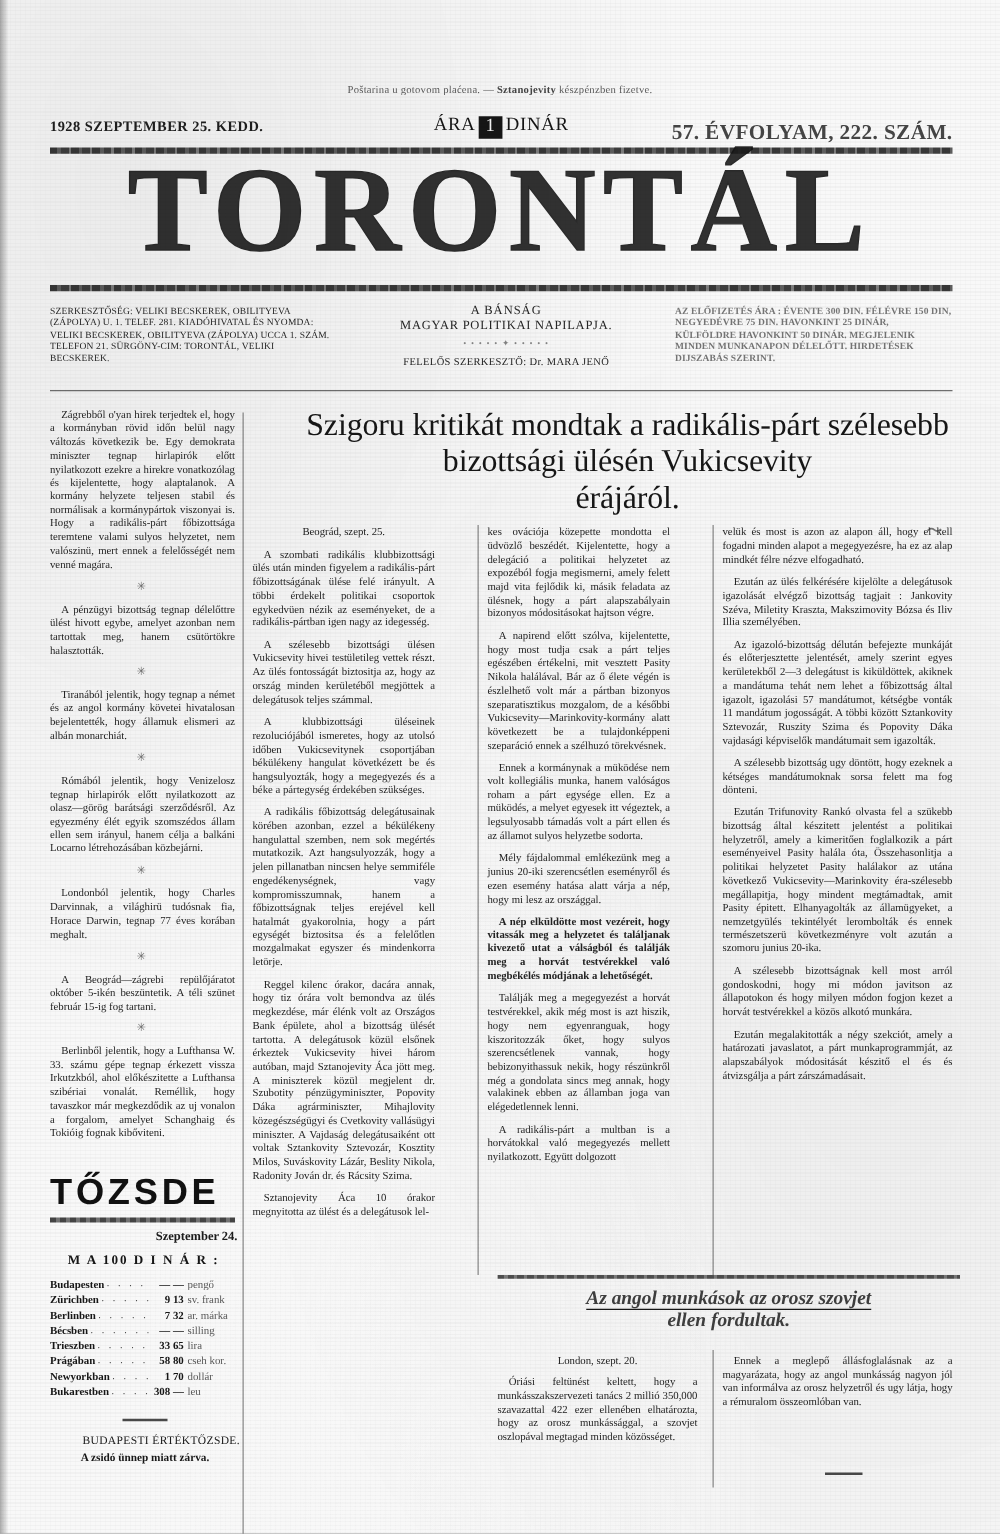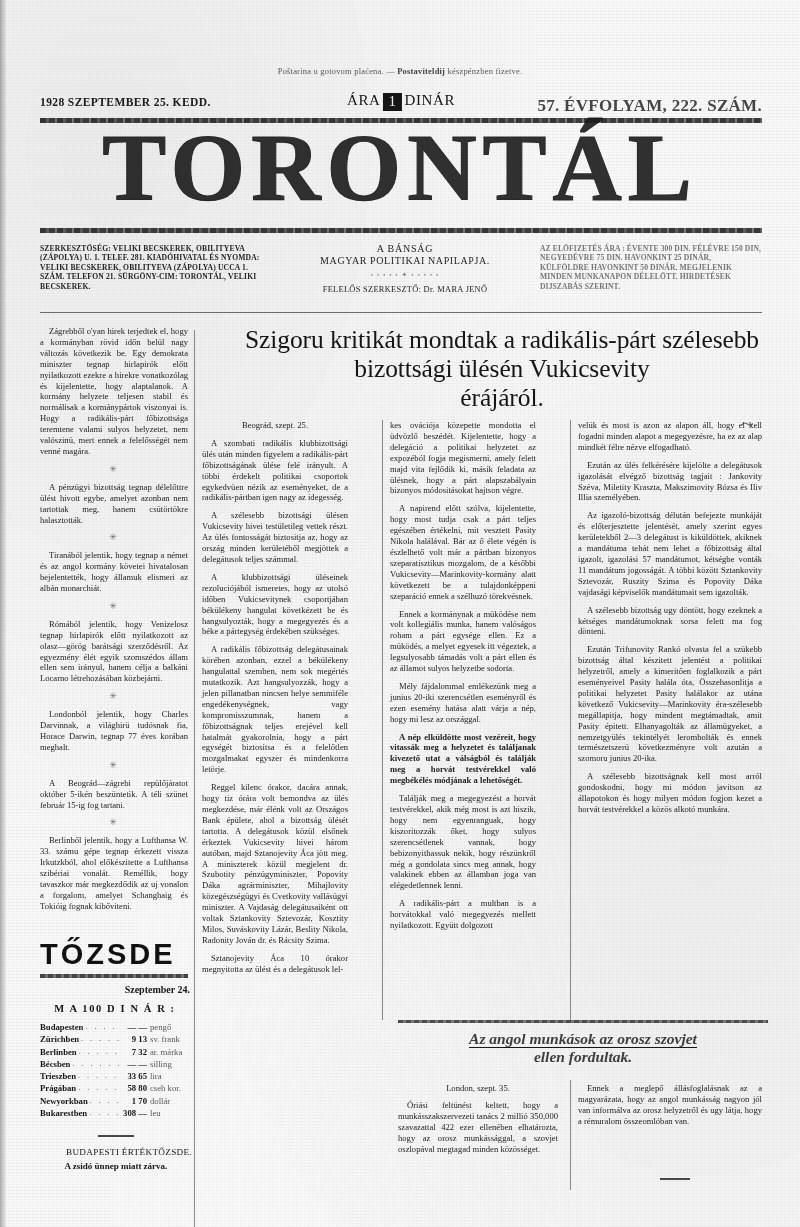--- a/index.html
+++ b/index.html
@@ -49,21 +49,21 @@
   .masthead{
     position:absolute;left:0;top:122px;width:800px;text-align:center;
     font-family:"Liberation Serif",serif;font-weight:700;
     font-size:96px;line-height:.96;letter-spacing:6px;color:#232219;
     -webkit-text-stroke:1.1px #1b1a14;
     opacity:.9;
   }
 
   .colophon{position:absolute;left:40px;top:244px;width:722px;height:62px;}
   .cx{position:absolute;top:0;font-size:7.6px;line-height:9.4px;letter-spacing:.15px;color:#2c2b25;}
-  .cx-l{left:0;width:228px;font-weight:700;}
+  .cx-l{left:0;width:228px;font-weight:400;}
   .cx-c{left:250px;width:230px;text-align:center;}
   .cx-r{right:0;width:222px;text-align:left;font-weight:700;opacity:.62;letter-spacing:.1px;}
   .cx-c .big{font-size:10px;letter-spacing:.8px;font-weight:400;display:block;margin-bottom:3px;}
   .cx-c .big2{font-size:10px;letter-spacing:.6px;display:block;}
   .cx-c .orn{display:block;margin:5px 0 5px;font-size:7px;letter-spacing:1px;opacity:.55;}
   .cx-c .ed{font-size:8.4px;letter-spacing:.3px;display:block;}
 
   
   .headline{
     position:absolute;left:232px;top:326px;width:540px;text-align:center;
@@ -121,21 +121,21 @@
   .h2-end{position:absolute;left:660px;top:1178px;width:30px;height:2px;background:#25241d;opacity:.8;}
 </style>
 </head>
 <body>
 
 <div class="page">
   <div class="inner">
 
     <div class="postal">
       <span>Poštarina u gotovom plaćena. —</span>
-      <b>Postaviteldij</b>
+      <b>Sztanojevity</b>
       <span>készpénzben fizetve.</span>
     </div>
 
     <div class="dateline">
       <div class="dl-left">1928 SZEPTEMBER 25. KEDD.</div>
       <div class="dl-mid">
         <span>ÁRA</span><span class="pricebox">1</span><span>DINÁR</span>
       </div>
       <div class="dl-right">57. ÉVFOLYAM, 222. SZÁM.</div>
     </div>
@@ -207,20 +207,21 @@
       <p>A radikális-párt a multban is a horvátokkal való megegyezés mellett nyilatkozott. Együtt dolgozott</p>
     </div>
 
     <div class="col c4">
       <p class="noind">velük és most is azon az alapon áll, hogy el kell fogadni minden alapot a megegyezésre, ha ez az alap mindkét félre nézve elfogadható.</p>
       <p>Ezután az ülés felkérésére kijelölte a delegátusok igazolását elvégző bizottság tagjait : Jankovity Széva, Miletity Kraszta, Makszimovity Bózsa és Iliv Illia személyében.</p>
       <p>Az igazoló-bizottság délután befejezte munkáját és előterjesztette jelentését, amely szerint egyes kerületekből 2—3 delegátust is kiküldöttek, akiknek a mandátuma tehát nem lehet a főbizottság által igazolt, igazolási 57 mandátumot, kétségbe vonták 11 mandátum jogosságát. A többi között Sztankovity Sztevozár, Ruszity Szima és Popovity Dáka vajdasági képviselők mandátumait sem igazolták.</p>
       <p>A szélesebb bizottság ugy döntött, hogy ezeknek a kétséges mandátumoknak sorsa felett ma fog dönteni.</p>
       <p>Ezután Trifunovity Rankó olvasta fel a szükebb bizottság által készitett jelentést a politikai helyzetről, amely a kimeritően foglalkozik a párt eseményeivel Pasity halála óta, Összehasonlitja a politikai helyzetet Pasity halálakor az utána következő Vukicsevity—Marinkovity éra-szélesebb megállapitja, hogy mindent megtámadtak, amit Pasity épitett. Elhanyagolták az államügyeket, a nemzetgyülés tekintélyét lerombolták és ennek természetszerü következményre volt azután a szomoru junius 20-ika.</p>
       <p>A szélesebb bizottságnak kell most arról gondoskodni, hogy mi módon javitson az állapotokon és hogy milyen módon fogjon kezet a horvát testvérekkel a közös alkotó munkára.</p>
+      <p>Ezután megalakitották a négy szekciót, amely a határozati javaslatot, a párt munkaprogrammját, az alapszabályok módositását készitő el és és átvizsgálja a párt zárszámadásait.</p>
     </div>
 
     <div class="tozsde-title">TŐZSDE</div>
     <div class="tz-rule"></div>
     <div class="tz-date">Szeptember 24.</div>
     <div class="tz-sub">M A 100 D I N Á R :</div>
 
     <div class="tz-table">
       <div class="tz-row">
         <span class="tz-city">Budapesten</span>
@@ -278,21 +279,21 @@
 
     <div class="head2-wrap">
       <div class="head2-top"></div>
       <div class="head2">
         <u>Az angol munkások az orosz szovjet</u><br>
         <span>ellen fordultak.</span>
       </div>
     </div>
 
     <div class="h2col h2c1">
-      <p class="noind" style="text-align:center;">London, szept. 35.</p>
+      <p class="noind" style="text-align:center;">London, szept. 20.</p>
       <p>Óriási feltünést keltett, hogy a munkásszakszervezeti tanács 2 millió 350,000 szavazattal 422 ezer ellenében elhatározta, hogy az orosz munkássággal, a szovjet oszlopával megtagad minden közösséget.</p>
     </div>
     <div class="h2col h2c2">
       <p>Ennek a meglepő állásfoglalásnak az a magyarázata, hogy az angol munkásság nagyon jól van informálva az orosz helyzetről és ugy látja, hogy a rémuralom összeomlóban van.</p>
     </div>
     <div class="h2-end"></div>
 
   </div>
   <div class="edgeL"></div>
   <div class="grain"></div>

